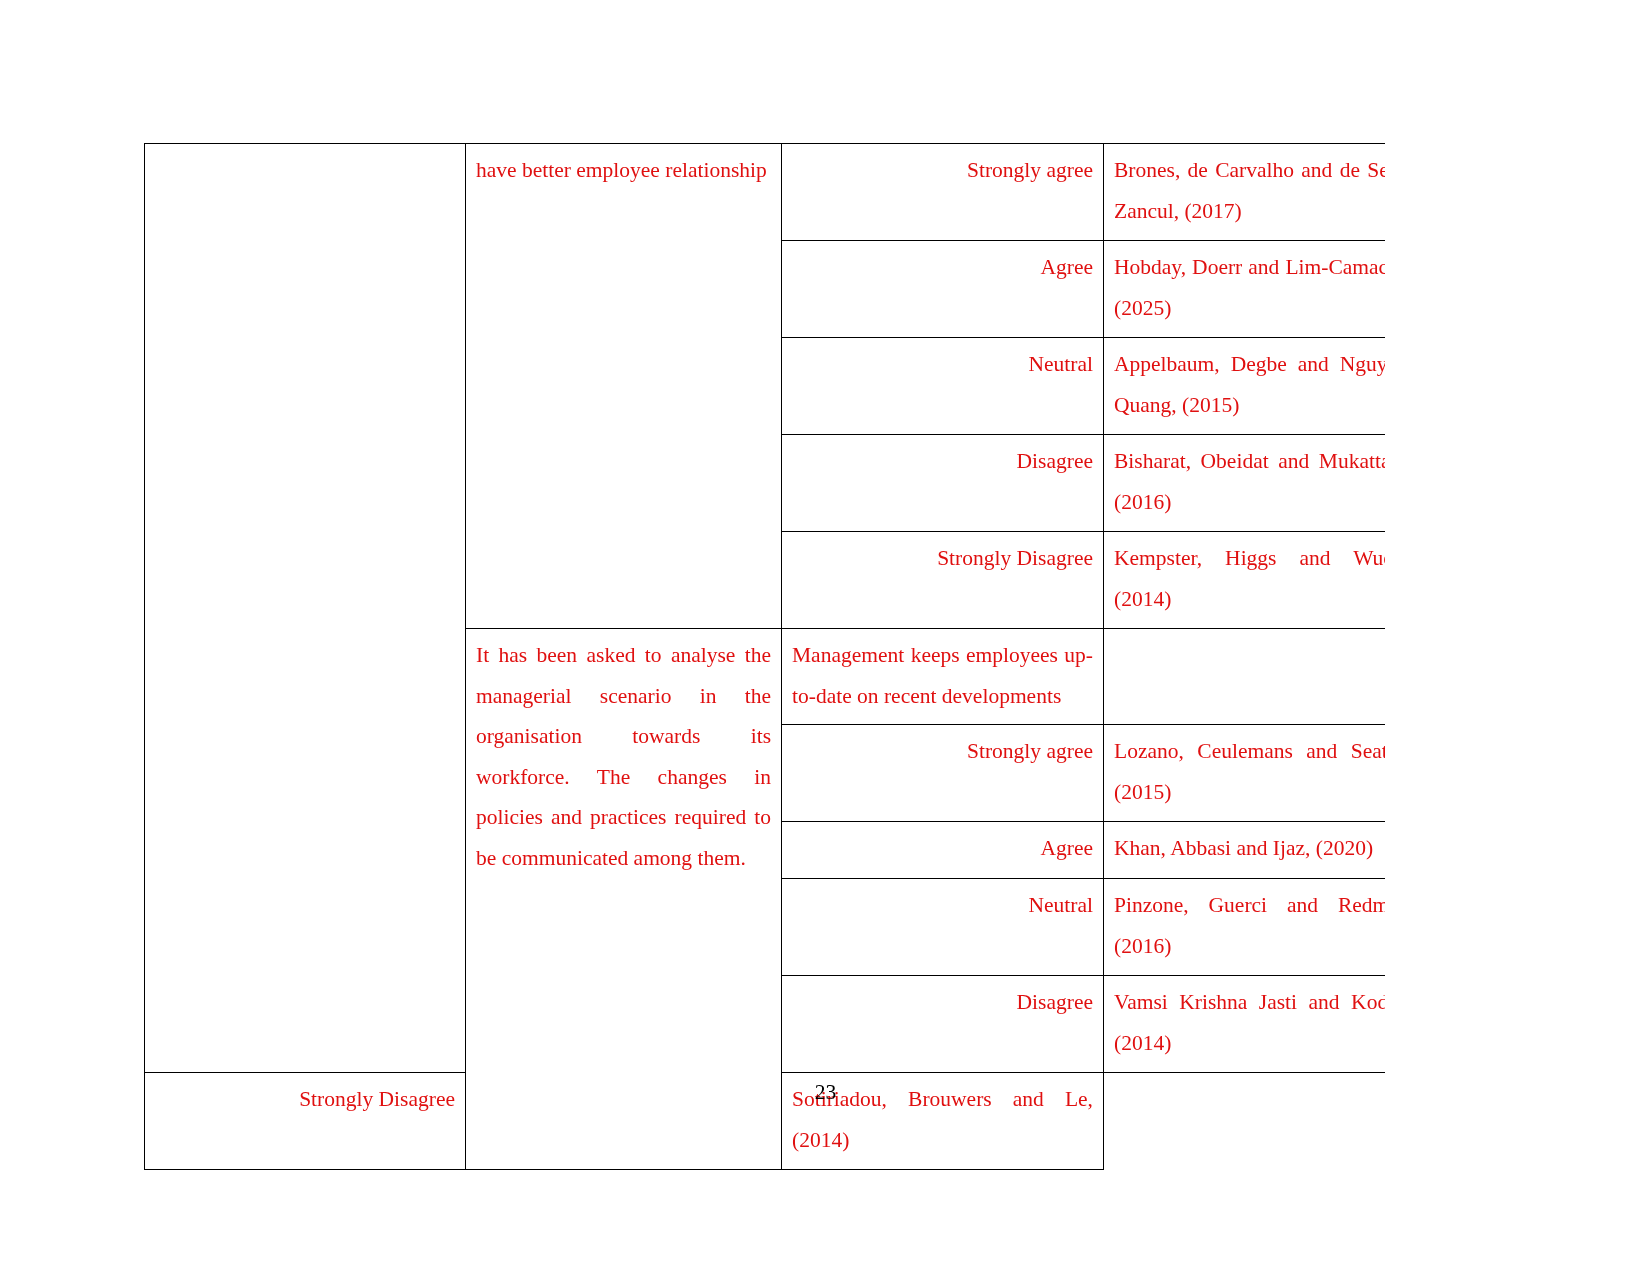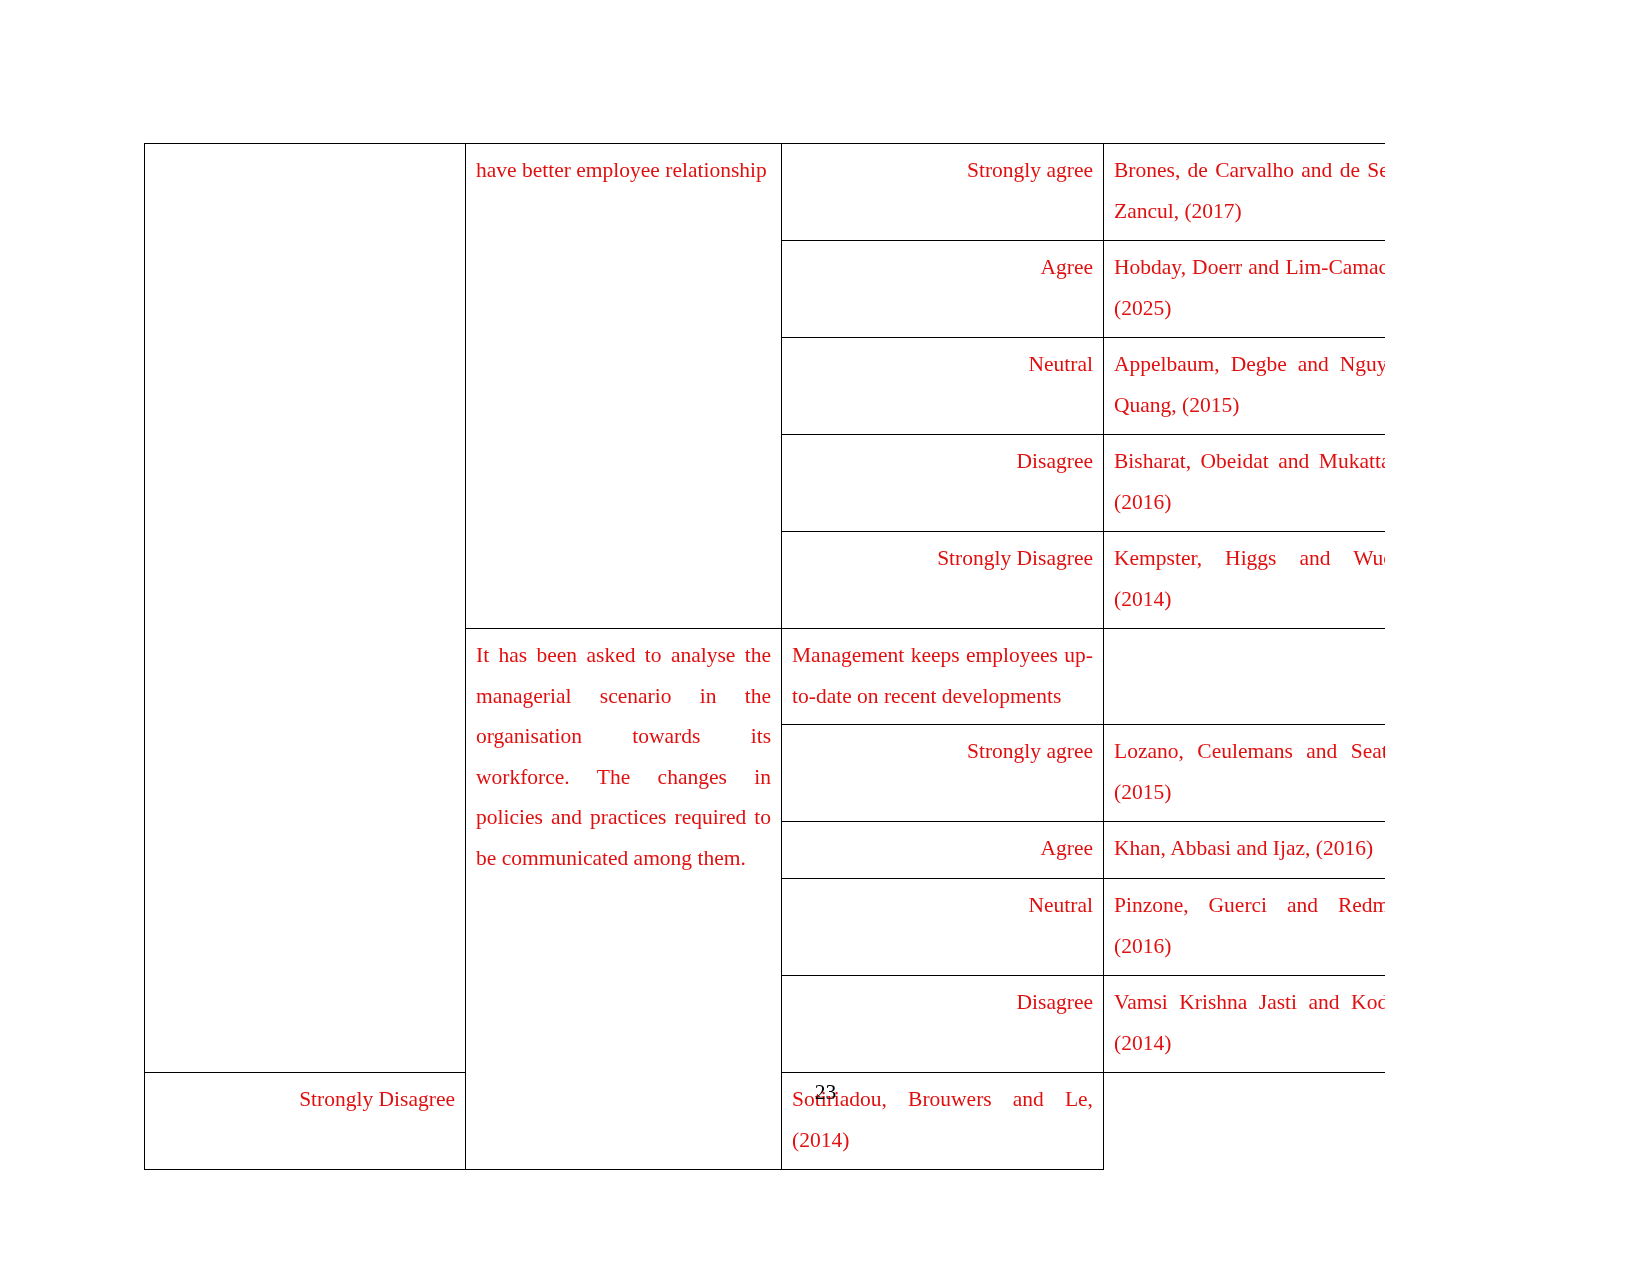--- a/index.html
+++ b/index.html
@@ -128,21 +128,21 @@
         <td></td>
       </tr>
 
       <tr>
         <td class="opt-cell h-mid">Strongly agree</td>
         <td class="justified h-mid">Lozano, Ceulemans and Seatter, (2015)</td>
       </tr>
 
       <tr>
         <td class="opt-cell h-short">Agree</td>
-        <td class="justified h-short">Khan, Abbasi and Ijaz, (2016)</td>
+        <td class="justified h-short">Khan, Abbasi and Ijaz, (2020)</td>
       </tr>
 
       <tr>
         <td class="opt-cell h-mid">Neutral</td>
         <td class="justified h-mid">Pinzone, Guerci and Redman, (2016)</td>
       </tr>
 
       <tr>
         <td class="opt-cell h-mid">Disagree</td>
         <td class="justified h-mid">Vamsi Krishna Jasti and Kodali, (2014)</td>

